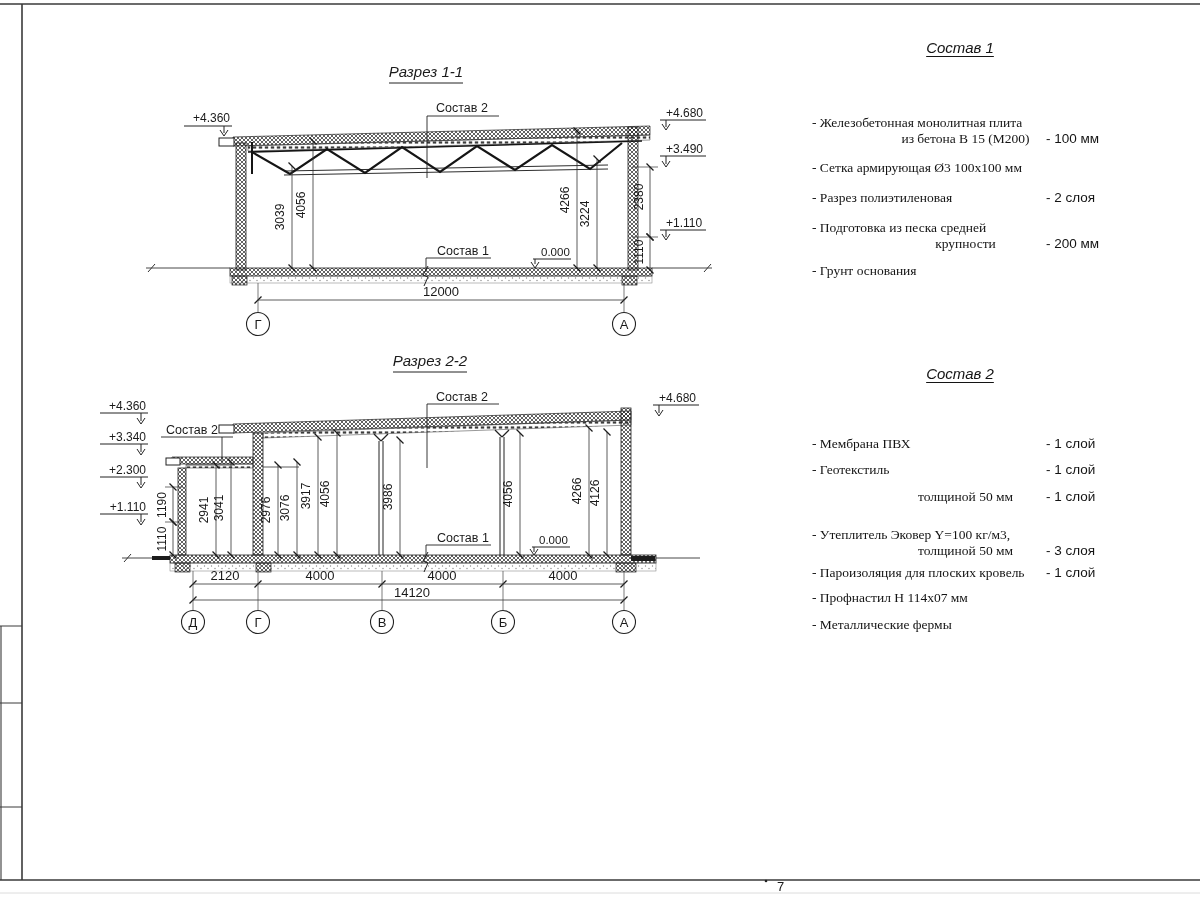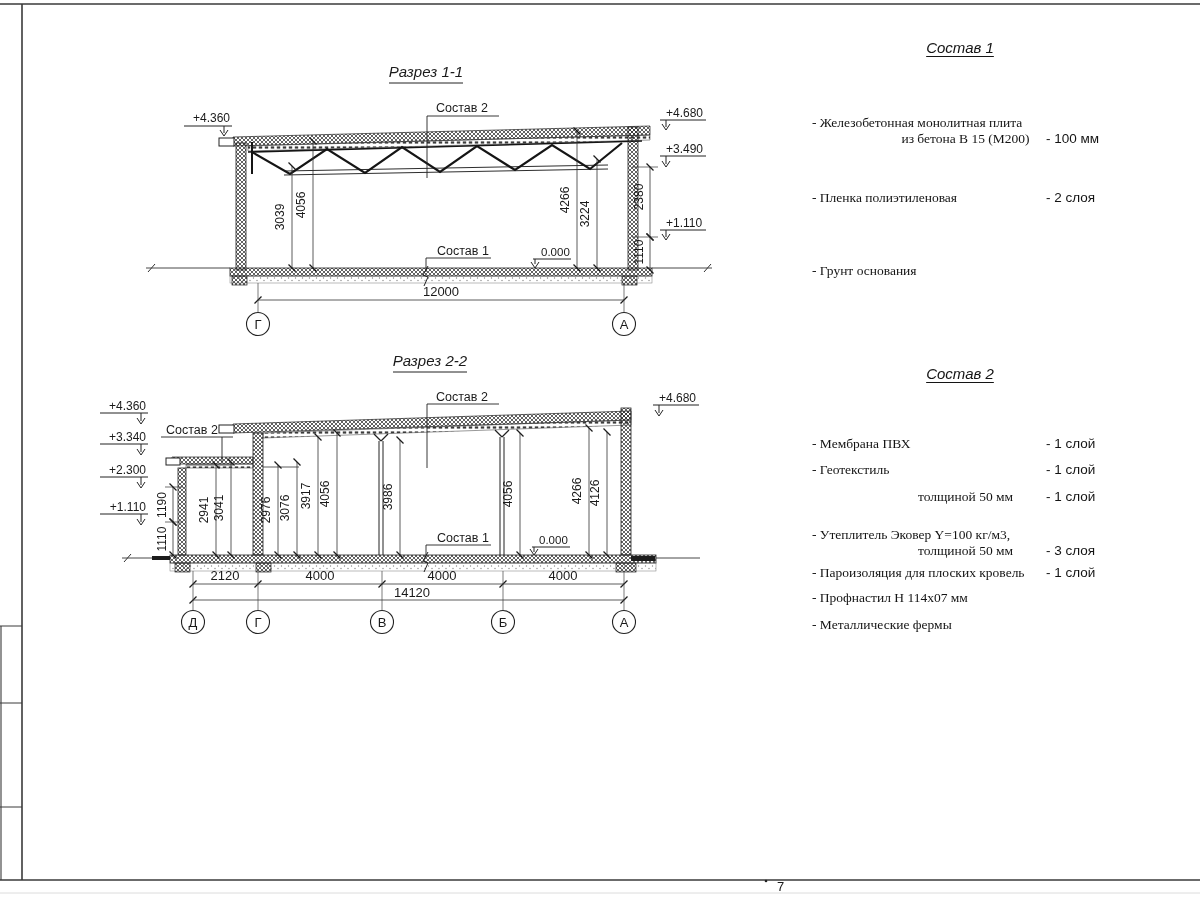--- a/index.html
+++ b/index.html
@@ -359,25 +359,38 @@
 
 <div class="comp" style="left:810px;top:40px;height:260px;">
   <div class="comp-title">Состав 1</div>
   <div class="li" style="top:75px">
     <div class="li-text">
           <span class="l1">- Железобетонная монолитная плита</span>
           <span class="l2">из бетона В 15 (М200)</span>
         </div>
     <span class="li-val">- 100 мм</span>
   </div>
+  <div class="li" style="top:120px">
+    <div class="li-text">
+          <span class="l1">- Сетка армирующая Ø3 100х100 мм</span>
+        </div>
+
+  </div>
   <div class="li" style="top:150px">
     <div class="li-text">
-          <span class="l1">- Пленка полиэтиленовая</span>
+          <span class="l1">- Разрез полиэтиленовая</span>
         </div>
     <span class="li-val">- 2 слоя</span>
+  </div>
+  <div class="li" style="top:180px">
+    <div class="li-text">
+          <span class="l1">- Подготовка из песка средней</span>
+          <span class="l2">крупности</span>
+        </div>
+    <span class="li-val">- 200 мм</span>
   </div>
   <div class="li" style="top:223px">
     <div class="li-text">
           <span class="l1">- Грунт основания</span>
         </div>
 
   </div>
 </div>
 
 

